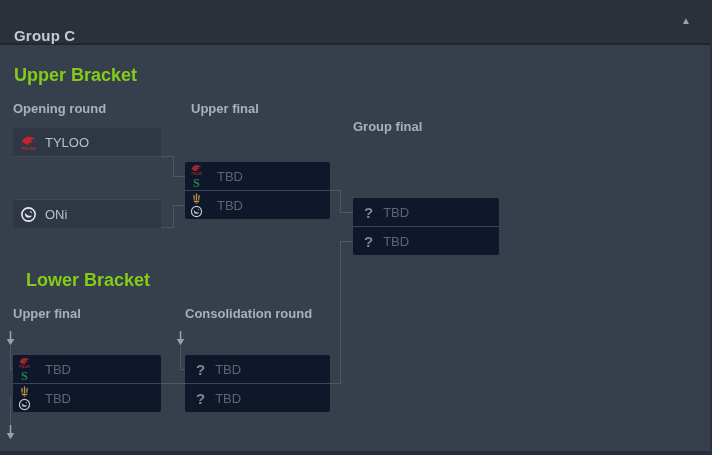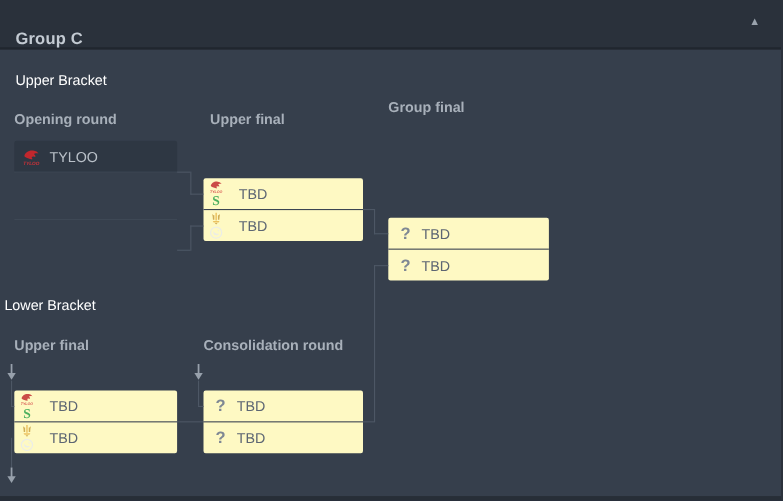--- a/index.html
+++ b/index.html
@@ -7,25 +7,25 @@
     position:relative;width:712px;height:455px;overflow:hidden;
     background:#363f4c;font-family:"Liberation Sans",sans-serif;
     border-right:2px solid #2b323c;box-sizing:border-box;
   }
   .abs{position:absolute;}
   
   #hdr{left:0;top:0;width:712px;height:43px;background:#2a313b;border-bottom:2px solid #20262e;}
   #hdr-title{left:14px;top:13px;font-size:15px;font-weight:700;color:#c3cad2;letter-spacing:.2px;margin-top:14px;}
   #hdr-caret{right:21px;top:15px;font-size:10px;color:#9aa3ad;cursor:pointer;}
   
-  .section-label{font-size:13px;font-weight:400;color:#ffffff;}
+  .section-label{font-size:18px;font-weight:700;color:#84cc16;}
   .round-header{font-size:13px;font-weight:700;color:#a8b0ba;text-align:left;}
   
   .match{border-radius:2px;background:#2e3743;}
-  .match.faded{background:#fef9c3;}
+  .match.faded{background:#0f172a;}
   .row{height:28px;display:flex;align-items:center;}
   .divider{height:1px;background:#3e4855;}
   .match.faded .divider{background:#3c4552;}
   .logo{width:17px;height:17px;margin:0 8px 0 7px;flex:0 0 auto;}
   .tname{font-size:13px;color:#b9c0c8;}
   .tbdname{font-size:13px;color:#5d6673;}
   .minilogos{display:flex;flex-direction:column;justify-content:center;width:15px;margin:0 12px 0 5px;opacity:.82;flex:0 0 auto;}
   .mini{width:13px;height:13px;}
   .qicon{font-size:15px;font-weight:700;color:#7f8894;margin:0 10px 0 11px;flex:0 0 auto;}
   
@@ -64,34 +64,40 @@
 <div id="panel">
 
   <div id="hdr" class="abs">
     <span id="hdr-title" class="abs">Group C</span>
     <span id="hdr-caret" class="abs">▲</span>
   </div>
 
   <div class="abs section-label" style="left:14px;top:65px">Upper Bracket</div>
   <div class="abs round-header" style="left:13px;top:101px;width:148px">Opening round</div>
   <div class="abs round-header" style="left:191px;top:101px;width:145px">Upper final</div>
-  <div class="abs round-header" style="left:353px;top:90px;width:146px">Group final</div>
+  <div class="abs round-header" style="left:353px;top:119px;width:146px">Group final</div>
 
   <div class="abs match" style="left:13px;top:128px;width:148px">
     <div class="row team-row">
       <svg class="logo">
           <use href="#sym-tyloo"></use>
         </svg>
       <span class="tname">TYLOO</span>
     </div>
     <div class="divider"></div>
   </div>
 
   <div class="abs match" style="left:13px;top:199px;width:148px">
     <div class="divider"></div>
+    <div class="row team-row">
+      <svg class="logo">
+          <use href="#sym-oni"></use>
+        </svg>
+      <span class="tname">ONi</span>
+    </div>
   </div>
 
   <div class="abs match faded" style="left:185px;top:162px;width:145px">
     <div class="row">
       <span class="minilogos">
         <svg class="mini">
             <use href="#sym-tyloo"></use>
           </svg>
         <svg class="mini">
             <use href="#sym-semperfi"></use>
@@ -118,21 +124,21 @@
       <span class="qicon">?</span>
       <span class="tbdname">TBD</span>
     </div>
     <div class="divider"></div>
     <div class="row">
       <span class="qicon">?</span>
       <span class="tbdname">TBD</span>
     </div>
   </div>
 
-  <div class="abs section-label" style="left:4px;top:270px">Lower Bracket</div>
+  <div class="abs section-label" style="left:26px;top:270px">Lower Bracket</div>
   <div class="abs round-header" style="left:13px;top:306px;width:148px">Upper final</div>
   <div class="abs round-header" style="left:185px;top:306px;width:145px">Consolidation round</div>
 
   <div class="abs match faded" style="left:13px;top:355px;width:148px">
     <div class="row">
       <span class="minilogos">
         <svg class="mini">
             <use href="#sym-tyloo"></use>
           </svg>
         <svg class="mini">

